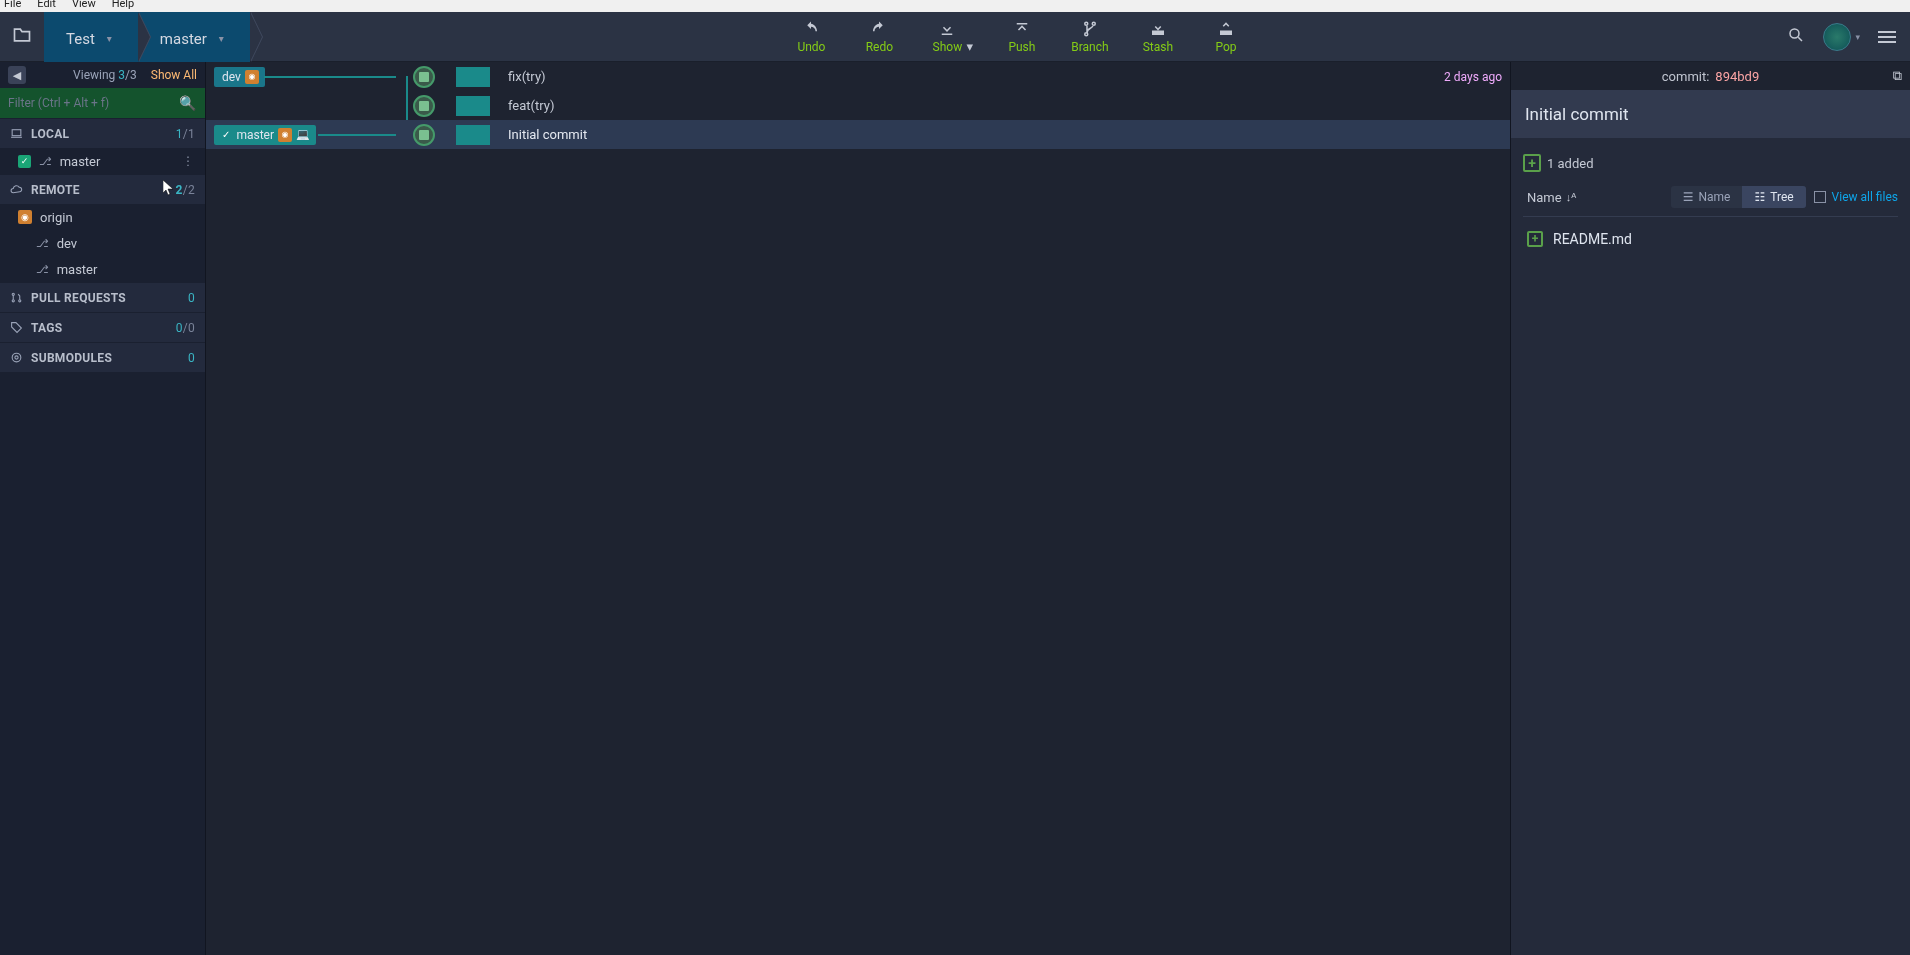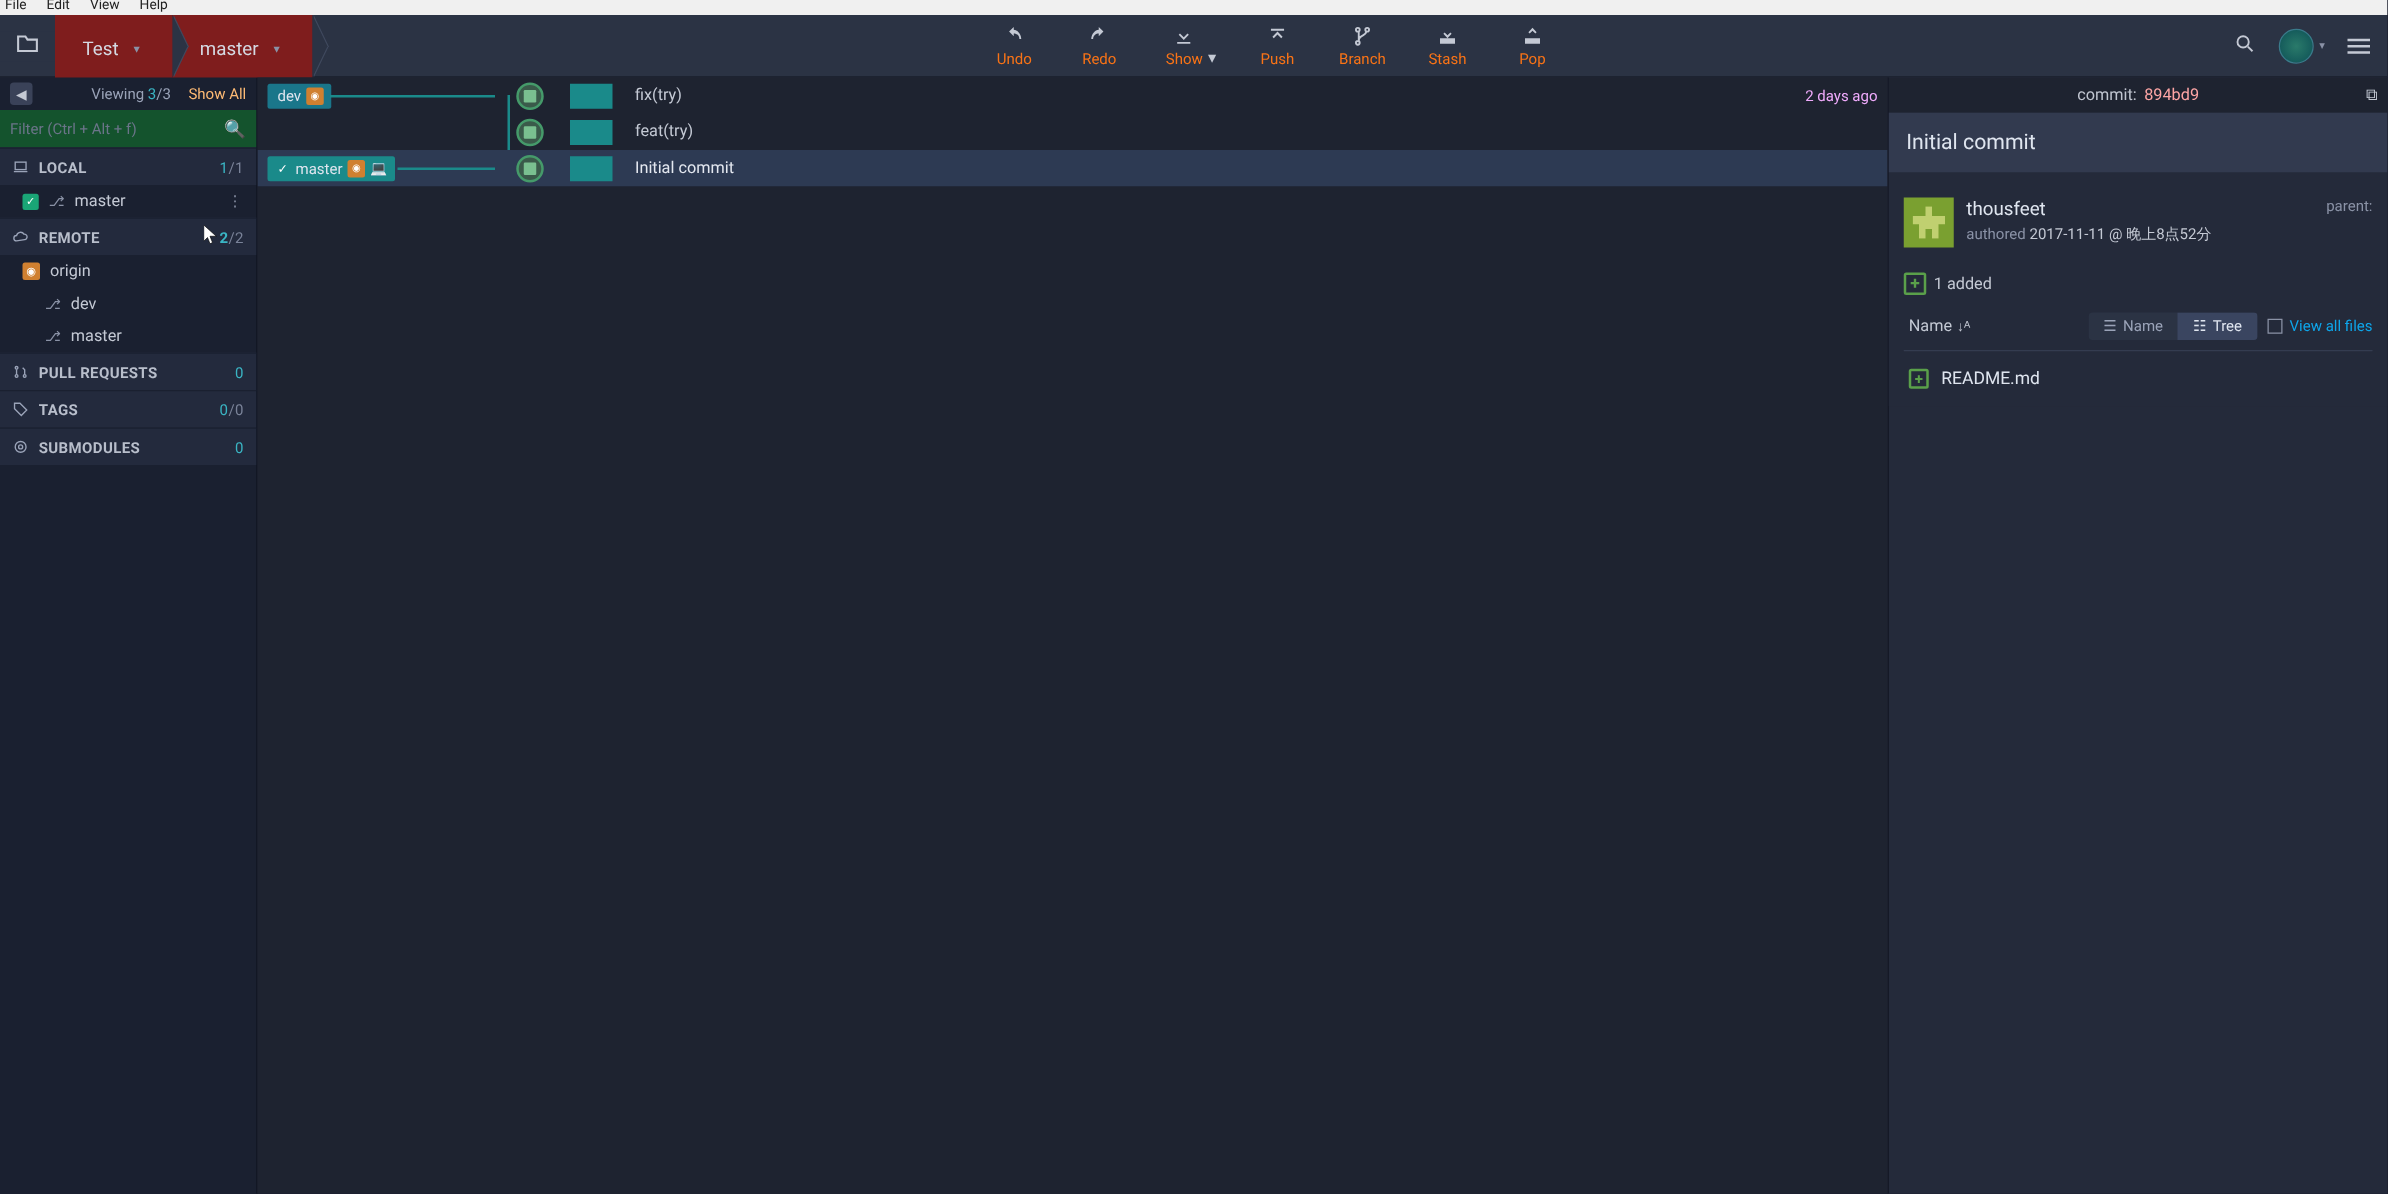--- a/index.html
+++ b/index.html
@@ -7,26 +7,26 @@
 
   
   .menubar { height: 12px; background: #f0f0f0; color: #222; font-size: 11px; padding: 0 4px; display: flex; gap: 16px; align-items: flex-start; line-height: 8px; overflow:hidden;}
   .menubar span { cursor: pointer; }
 
   
   .header { height: 50px; background: #2b3344; display: flex; align-items: stretch; border-bottom: 1px solid #1a1f2b; }
   .header-left { display: flex; align-items: center; }
   .folder-btn { width: 44px; display:flex; align-items:center; justify-content:center; background:#2b3344;}
   .folder-icon svg { width:20px; height:20px; fill:#c4c9d4; }
-  .crumb { position:relative; padding:4px 26px 0 22px; height:50px; display:flex; align-items:center; color:#d5d9e2; font-size:15px; gap:6px; background:#7f1d1d;}
+  .crumb { position:relative; padding:4px 26px 0 22px; height:50px; display:flex; align-items:center; color:#d5d9e2; font-size:15px; gap:6px; background:#0c4a6e;}
   .crumb::after { content:""; position:absolute; right:-12px; top:0; width:0;height:0; border-top:25px solid transparent; border-bottom:25px solid transparent; border-left:12px solid #2b3344; z-index:2;}
   .crumb::before { content:""; position:absolute; right:-13px; top:0; width:0;height:0; border-top:25px solid transparent; border-bottom:25px solid transparent; border-left:12px solid #404a5f; z-index:1;}
   .crumb .caret { font-size:10px; color:#8a92a6; margin-left:6px;}
   .toolbar-center { flex:1; display:flex; justify-content:center; align-items:center; gap:30px; }
-  .tool-btn { display:flex; flex-direction:column; align-items:center; gap:2px; font-size:12px; color:#f97316; cursor:pointer; min-width:38px;}
+  .tool-btn { display:flex; flex-direction:column; align-items:center; gap:2px; font-size:12px; color:#84cc16; cursor:pointer; min-width:38px;}
   .tool-btn svg { width:20px; height:18px; fill:#c4c9d4; }
   .tool-wrap { display:flex; align-items:flex-end;}
   .header-right { display:flex; align-items:center; gap:18px; padding-right:14px;}
   .header-right svg { width:18px; height:18px; fill:#c4c9d4;}
   .avatar-circle { width:28px;height:28px; border-radius:50%; background:radial-gradient(circle,#2a7a6a,#0c4f55); border:1px solid #3a7a8a; display:flex;}
   .hamburger { width:18px; display:flex; flex-direction:column; gap:3px;}
   .hamburger span{height:2px; background:#c4c9d4;}
 
   
   .main { display:flex; height:calc(100% - 62px);}
@@ -324,33 +324,20 @@
   </div>
 
   <div class="detail">
     <div class="detail-head">
       <span>commit:</span>
       <span class="hash">894bd9</span>
       <span class="open-ico">⧉</span>
     </div>
     <div class="detail-title">Initial commit</div>
     <div class="detail-body">
-      <div class="author-row">
-        <div class="author-avatar">
-            <div class="pix"></div>
-          </div>
-        <div class="author-info">
-          <div class="author-name">thousfeet</div>
-          <div class="author-meta">
-            <span>authored</span>
-            <span class="date">2017-11-11 @ 晚上8点52分</span>
-          </div>
-        </div>
-        <span class="parent-label">parent:</span>
-      </div>
       <div class="changes-row">
         <span class="add-badge">+</span>
         <span>1 added</span>
       </div>
       <div class="file-toolbar">
         <span class="name-sort">
           <span>Name</span>
           <span style="font-size:11px;">↓ᴬ</span>
         </span>
         <div class="view-toggle">

